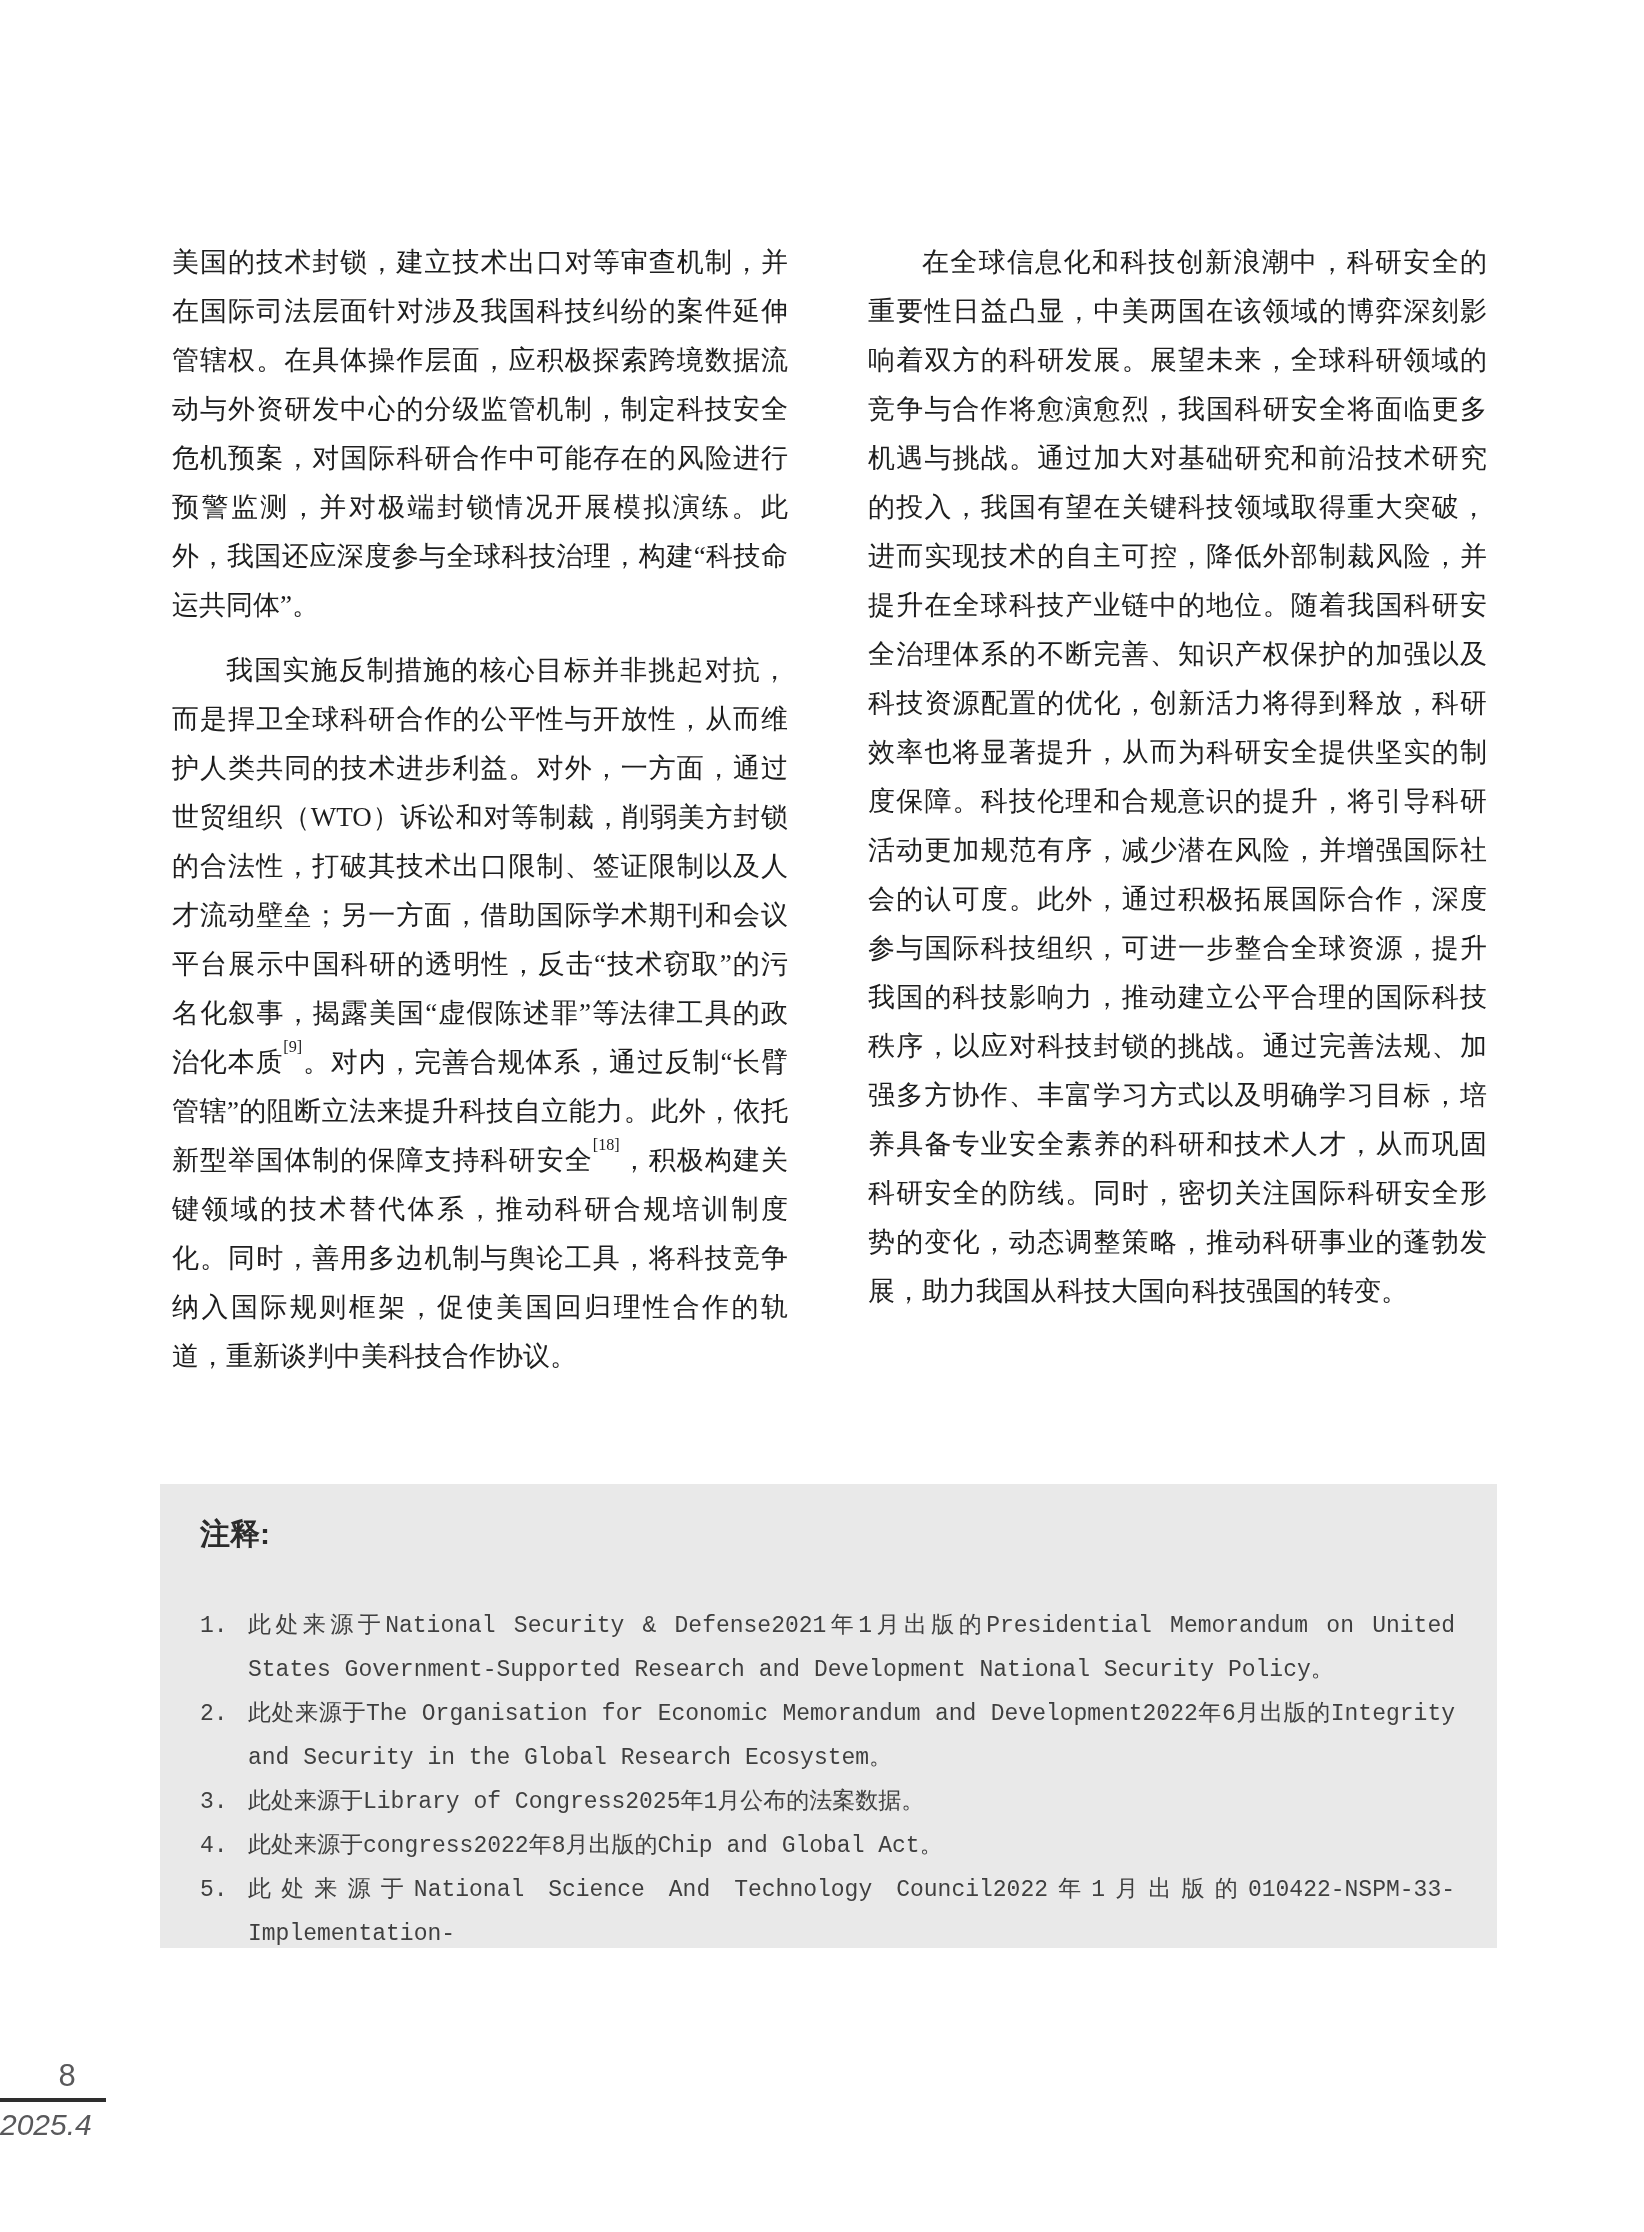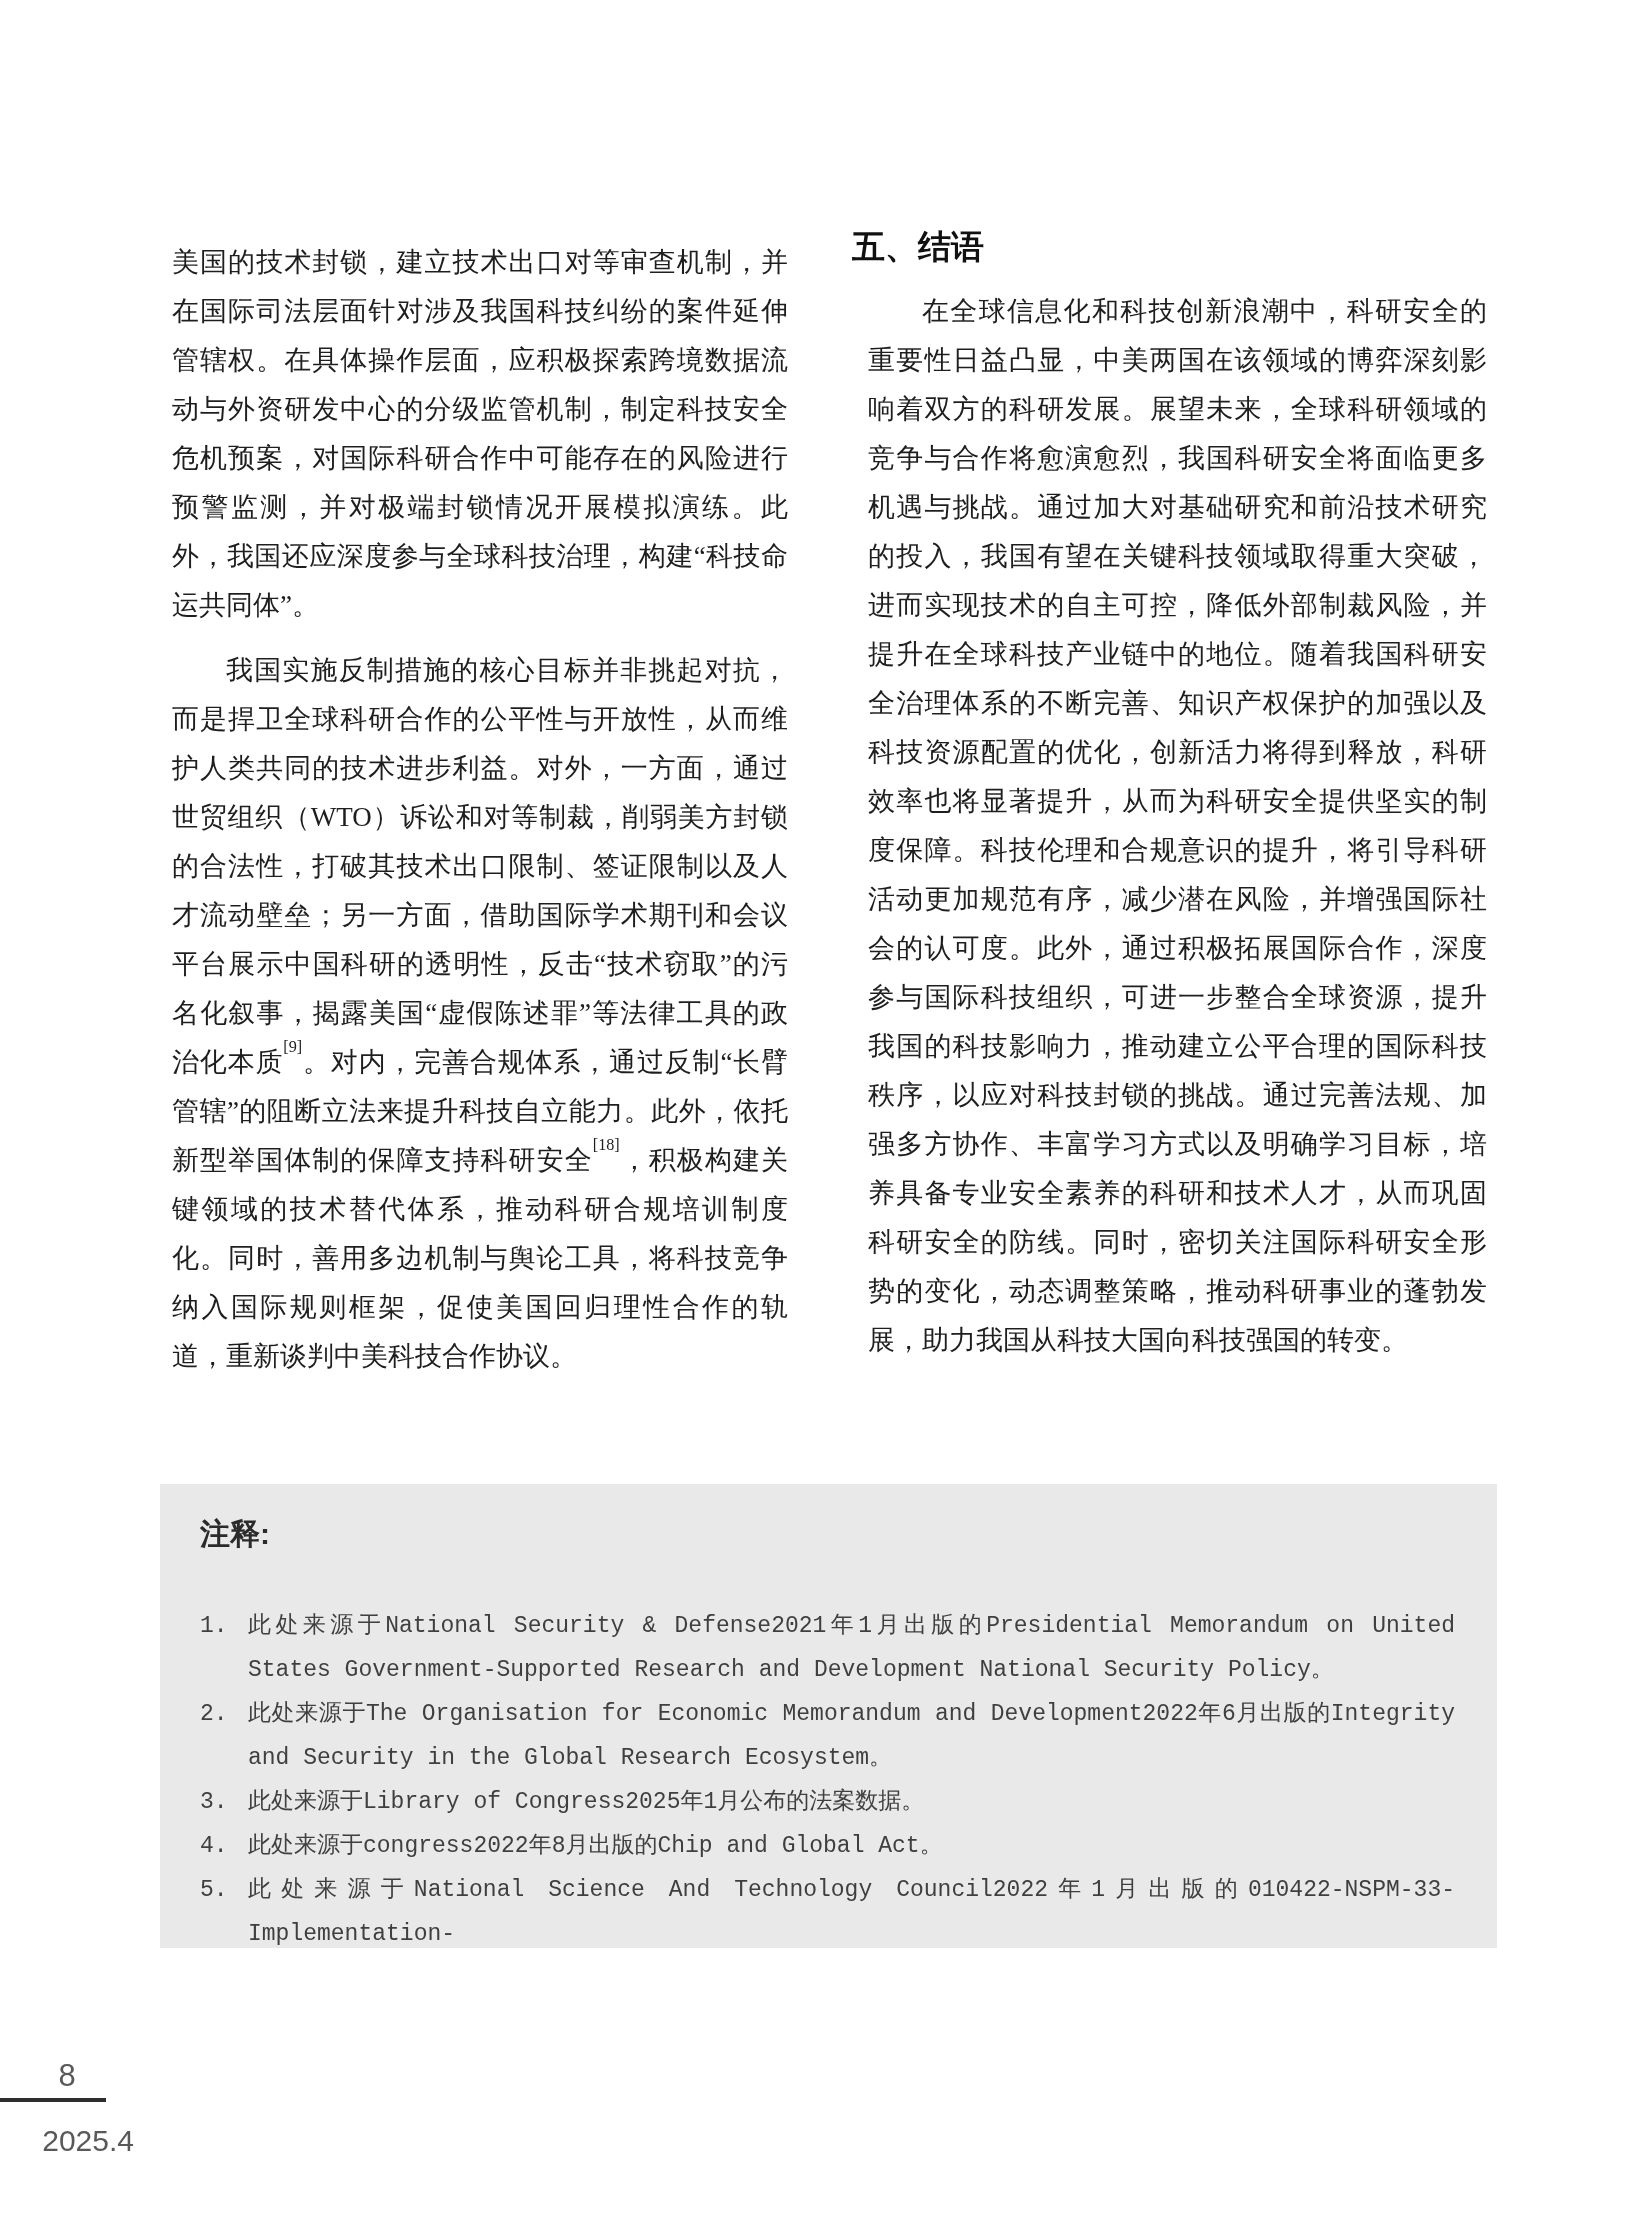--- a/index.html
+++ b/index.html
@@ -53,34 +53,33 @@
     font-size:23px;line-height:44px;
     color:#3f3f3f;
   }
   .note-num{flex:0 0 48px;}
   .note-text{flex:1 1 auto;text-align:justify;}
   
   .footer{position:absolute;left:0;top:2056px;width:139px;
     font-family:"Liberation Sans","DejaVu Sans",sans-serif;color:#59595b;}
   .page-number{width:134px;text-align:center;font-size:31px;line-height:40px;}
   .footer-rule{width:106px;height:4px;background:#2e2e2e;margin-top:2px;}
-  .issue{width:134px;text-align:right;font-size:30px;line-height:38px;margin-top:20px;}
+  .issue{width:134px;text-align:left;font-size:30px;line-height:38px;margin-top:4px;font-style:italic;}
 </style>
 </head>
 <body>
 
 <div class="page">
 
   <div class="col col-left" id="left-col">
       <p class="para">美国的技术封锁，建立技术出口对等审查机制，并在国际司法层面针对涉及我国科技纠纷的案件延伸管辖权。在具体操作层面，应积极探索跨境数据流动与外资研发中心的分级监管机制，制定科技安全危机预案，对国际科研合作中可能存在的风险进行预警监测，并对极端封锁情况开展模拟演练。此外，我国还应深度参与全球科技治理，构建“科技命运共同体”。</p>
       <p class="para indent">我国实施反制措施的核心目标并非挑起对抗，而是捍卫全球科研合作的公平性与开放性，从而维护人类共同的技术进步利益。对外，一方面，通过世贸组织（WTO）诉讼和对等制裁，削弱美方封锁的合法性，打破其技术出口限制、签证限制以及人才流动壁垒；另一方面，借助国际学术期刊和会议平台展示中国科研的透明性，反击“技术窃取”的污名化叙事，揭露美国“虚假陈述罪”等法律工具的政治化本质<sup>[9]</sup>。对内，完善合规体系，通过反制“长臂管辖”的阻断立法来提升科技自立能力。此外，依托新型举国体制的保障支持科研安全<sup>[18]</sup>，积极构建关键领域的技术替代体系，推动科研合规培训制度化。同时，善用多边机制与舆论工具，将科技竞争纳入国际规则框架，促使美国回归理性合作的轨道，重新谈判中美科技合作协议。</p>
     </div>
 
   <div class="col col-right">
-    <h2 class="section-heading">五、结语</h2>
     <div id="right-col-body">
         <p class="para indent">在全球信息化和科技创新浪潮中，科研安全的重要性日益凸显，中美两国在该领域的博弈深刻影响着双方的科研发展。展望未来，全球科研领域的竞争与合作将愈演愈烈，我国科研安全将面临更多机遇与挑战。通过加大对基础研究和前沿技术研究的投入，我国有望在关键科技领域取得重大突破，进而实现技术的自主可控，降低外部制裁风险，并提升在全球科技产业链中的地位。随着我国科研安全治理体系的不断完善、知识产权保护的加强以及科技资源配置的优化，创新活力将得到释放，科研效率也将显著提升，从而为科研安全提供坚实的制度保障。科技伦理和合规意识的提升，将引导科研活动更加规范有序，减少潜在风险，并增强国际社会的认可度。此外，通过积极拓展国际合作，深度参与国际科技组织，可进一步整合全球资源，提升我国的科技影响力，推动建立公平合理的国际科技秩序，以应对科技封锁的挑战。通过完善法规、加强多方协作、丰富学习方式以及明确学习目标，培养具备专业安全素养的科研和技术人才，从而巩固科研安全的防线。同时，密切关注国际科研安全形势的变化，动态调整策略，推动科研事业的蓬勃发展，助力我国从科技大国向科技强国的转变。</p>
       </div>
   </div>
 
   <div class="notes-box">
     <div class="notes-heading">注释:</div>
     <div class="notes-list" id="notes-list">
         <div class="note-item">
           <span class="note-num">1.</span>

